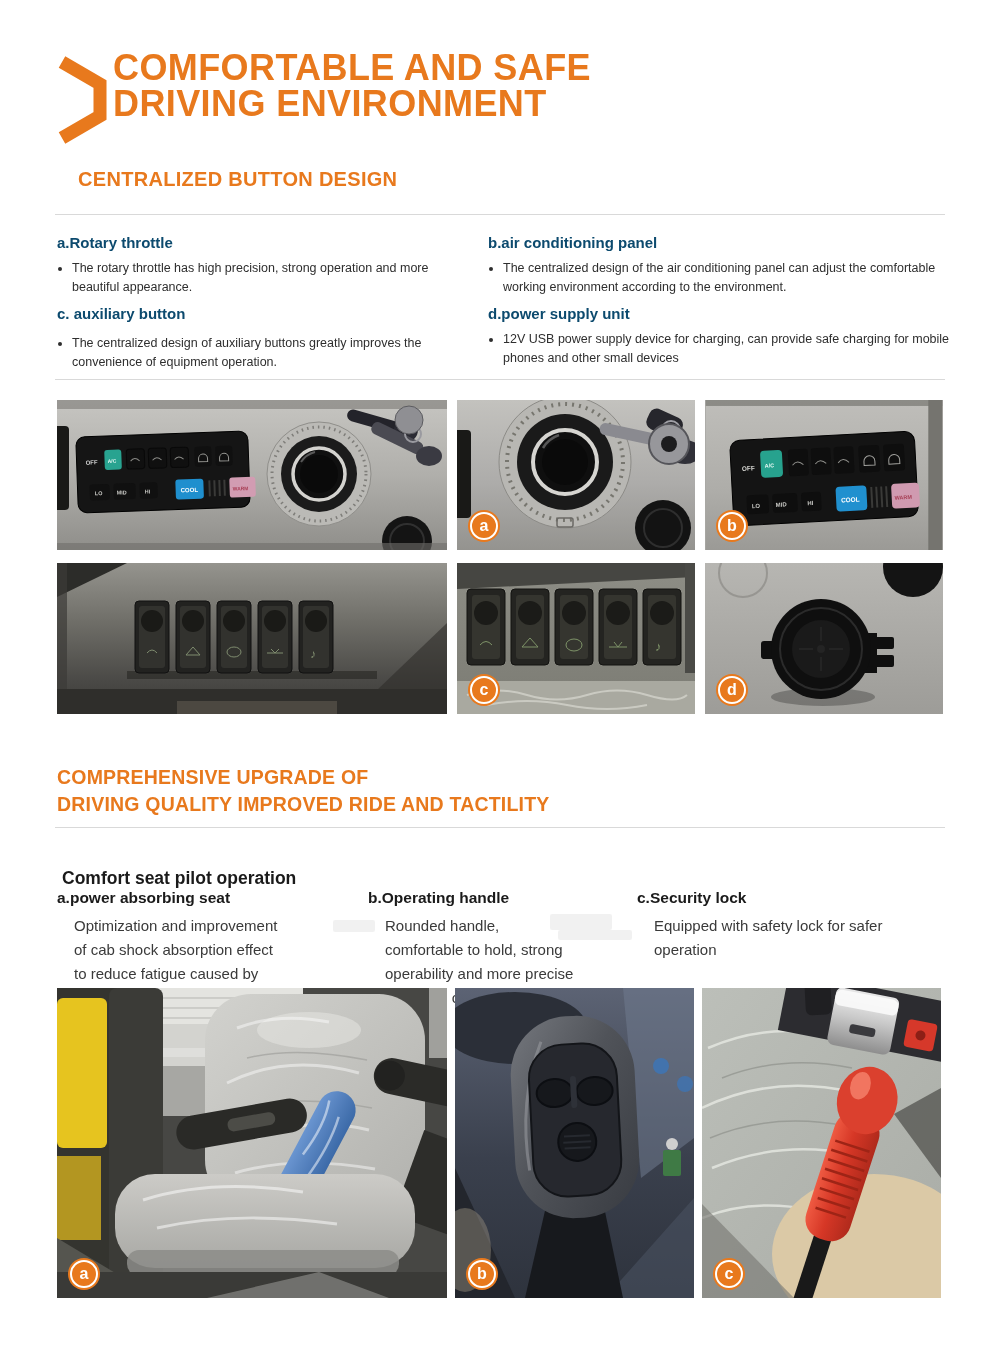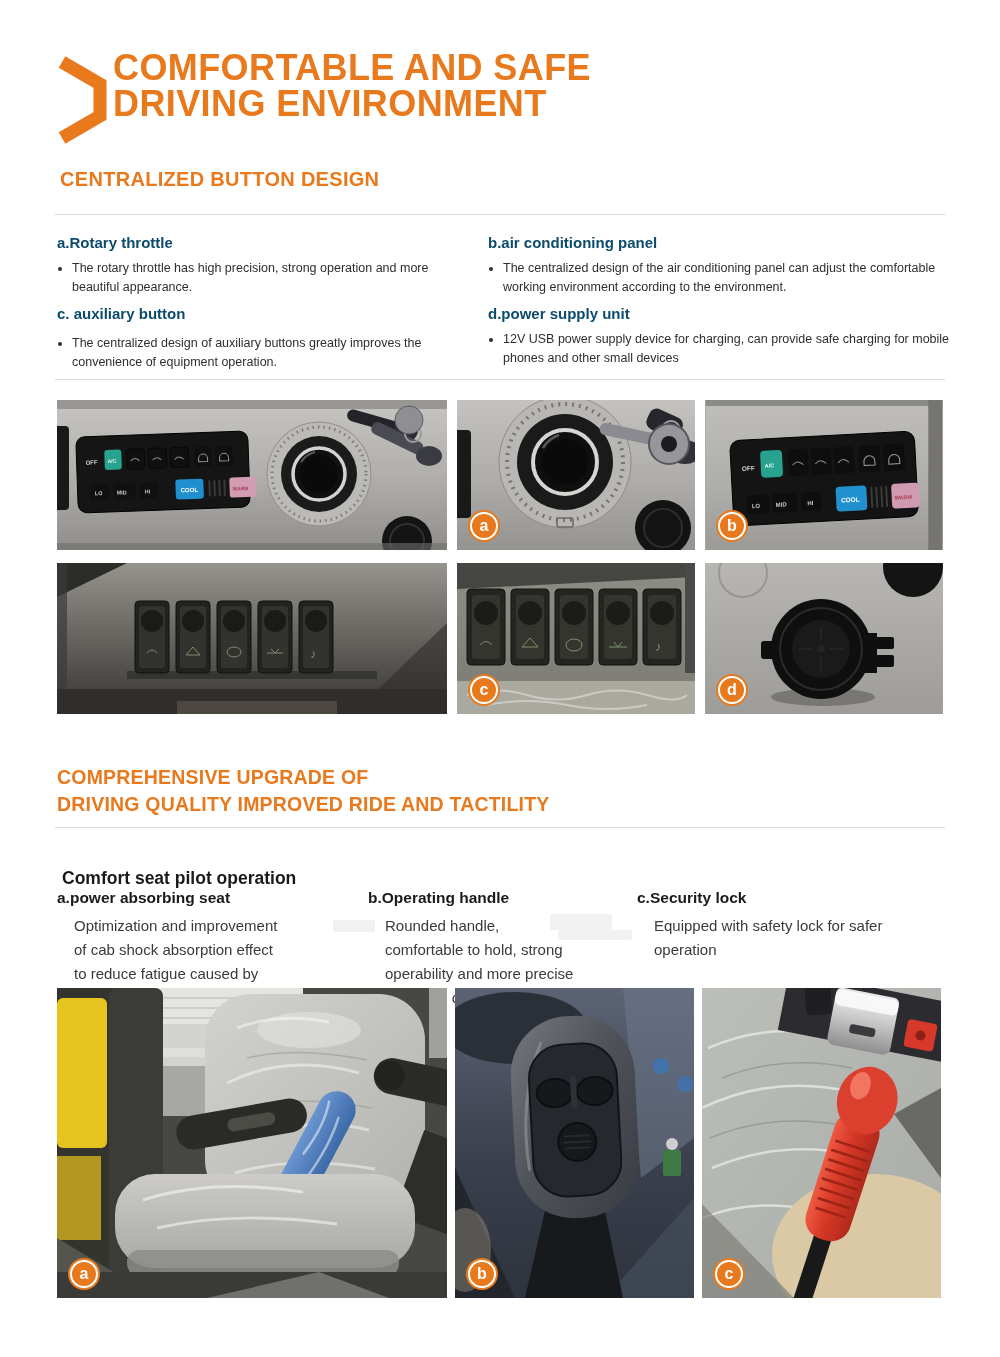--- a/index.html
+++ b/index.html
@@ -2,21 +2,21 @@
 <html><head>
 <meta charset="utf-8">
 <style>
   html,body{margin:0;padding:0;background:#ffffff;}
   .page{position:relative;width:1000px;height:1357px;background:#fff;overflow:hidden;
         font-family:"Liberation Sans",sans-serif;}
   .abs{position:absolute;}
   
   .main-title{left:113px;top:50px;color:#E8791D;font-weight:bold;font-size:36px;
               line-height:36px;letter-spacing:0.4px;}
-  .s1-heading{left:60px;top:168px;color:#E8791D;font-weight:bold;font-size:20px;letter-spacing:0.3px;}
+  .s1-heading{left:78px;top:168px;color:#E8791D;font-weight:bold;font-size:20px;letter-spacing:0.3px;}
   .rule{height:1px;background:#d9d9d9;left:55px;width:890px;}
   .feat-title{font-size:15px;font-weight:bold;color:#0c4a6e;margin:0 0 8px 0;}
   .feat-list{margin:0;padding-left:15px;list-style:disc;}
   .feat-list li{font-size:12.5px;color:#2e2e2e;line-height:1.5;}
   .s2-heading{left:57px;top:764px;color:#E8791D;font-weight:bold;font-size:19.5px;line-height:27px;letter-spacing:0.2px;}
   .s2-sub{left:62px;top:868px;color:#1a1a1a;font-weight:bold;font-size:17.5px;}
   .s2-feat-title{font-size:15.5px;font-weight:bold;color:#1a1a1a;margin:0;}
   .s2-feat-desc{font-size:15px;color:#3a3a3a;line-height:1.6;margin:7px 0 13px 17px;}
   .wmark{background:#ededed;border-radius:2px;opacity:.8;}
   

